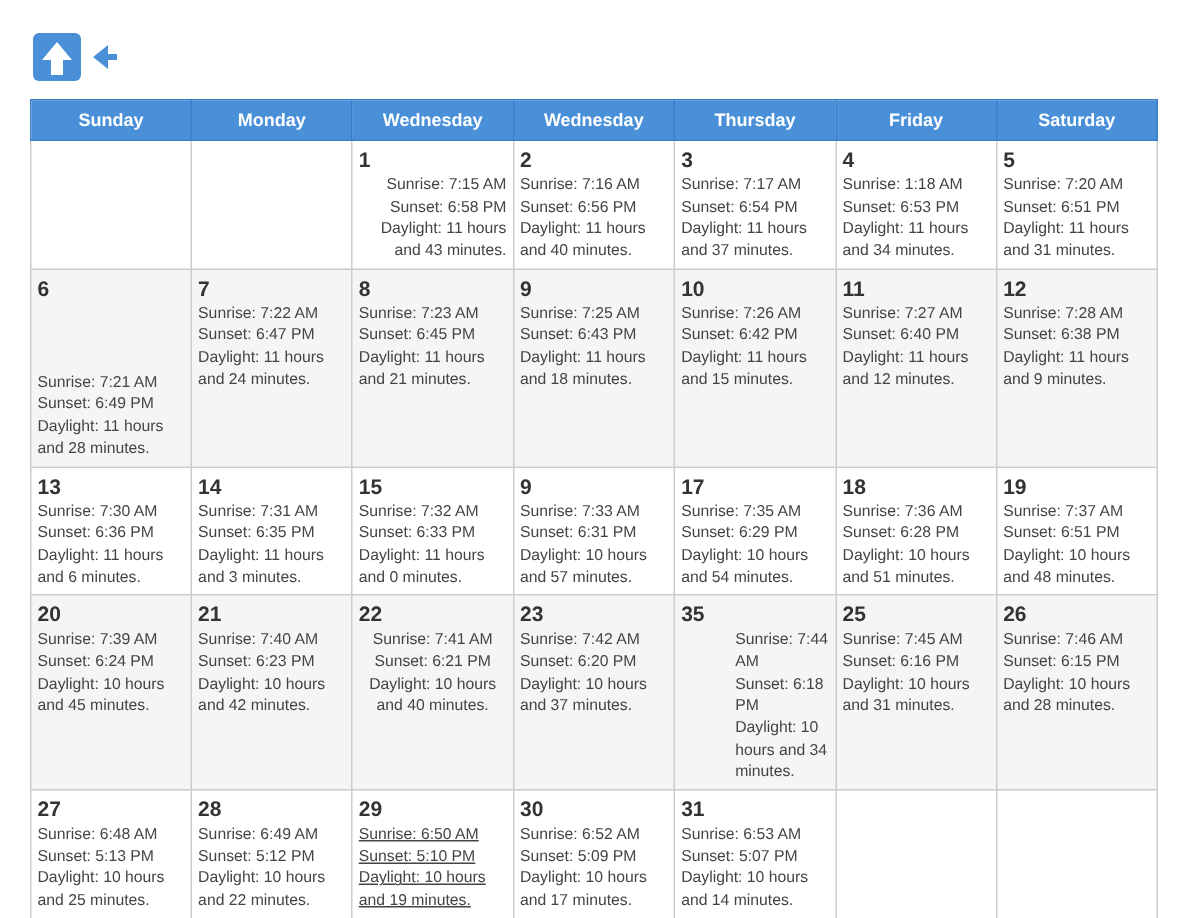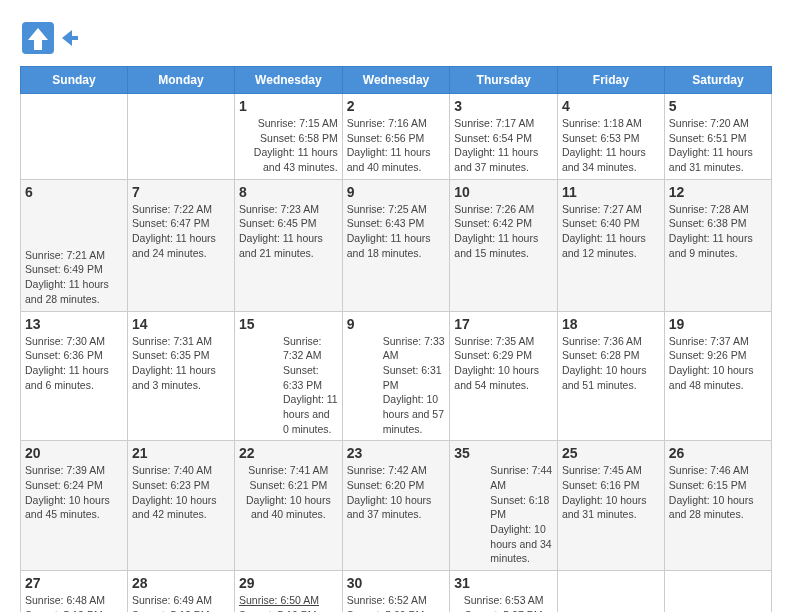--- a/index.html
+++ b/index.html
@@ -201,46 +201,46 @@
 Daylight: 11 hours and 6 minutes.</div>
         </td>
         <td>
           <span class="day-number">14</span>
           <div class="day-info" style="white-space: pre-line;">Sunrise: 7:31 AM
 Sunset: 6:35 PM
 Daylight: 11 hours and 3 minutes.</div>
         </td>
         <td>
           <span class="day-number">15</span>
-          <div class="day-info" style="white-space: pre-line; margin-left: 44px;">Sunrise: 7:32 AM
+          <div class="day-info" style="white-space: pre-line;">Sunrise: 7:32 AM
 Sunset: 6:33 PM
 Daylight: 11 hours and 0 minutes.</div>
         </td>
         <td>
           <span class="day-number">9</span>
-          <div class="day-info" style="white-space: pre-line; margin-left: 36px;">Sunrise: 7:33 AM
+          <div class="day-info" style="white-space: pre-line;">Sunrise: 7:33 AM
 Sunset: 6:31 PM
 Daylight: 10 hours and 57 minutes.</div>
         </td>
         <td>
           <span class="day-number">17</span>
           <div class="day-info" style="white-space: pre-line;">Sunrise: 7:35 AM
 Sunset: 6:29 PM
 Daylight: 10 hours and 54 minutes.</div>
         </td>
         <td>
           <span class="day-number">18</span>
           <div class="day-info" style="white-space: pre-line;">Sunrise: 7:36 AM
 Sunset: 6:28 PM
 Daylight: 10 hours and 51 minutes.</div>
         </td>
         <td>
           <span class="day-number">19</span>
           <div class="day-info" style="white-space: pre-line;">Sunrise: 7:37 AM
-Sunset: 9:26 PM
+Sunset: 6:51 PM
 Daylight: 10 hours and 48 minutes.</div>
         </td>
       </tr>
       <tr>
         <td>
           <span class="day-number">20</span>
           <div class="day-info" style="white-space: pre-line;">Sunrise: 7:39 AM
 Sunset: 6:24 PM
 Daylight: 10 hours and 45 minutes.</div>
         </td>
@@ -301,21 +301,21 @@
 Daylight: 10 hours and 19 minutes.</div>
         </td>
         <td>
           <span class="day-number">30</span>
           <div class="day-info" style="white-space: pre-line;">Sunrise: 6:52 AM
 Sunset: 5:09 PM
 Daylight: 10 hours and 17 minutes.</div>
         </td>
         <td>
           <span class="day-number">31</span>
-          <div class="day-info" style="white-space: pre-line; text-align: center;">Sunrise: 6:53 AM
+          <div class="day-info" style="white-space: pre-line;">Sunrise: 6:53 AM
 Sunset: 5:07 PM
 Daylight: 10 hours and 14 minutes.</div>
         </td>
         <td class="empty-cell"></td>
         <td class="empty-cell"></td>
       </tr>
     </tbody>
 </table>
 
 </body></html>

